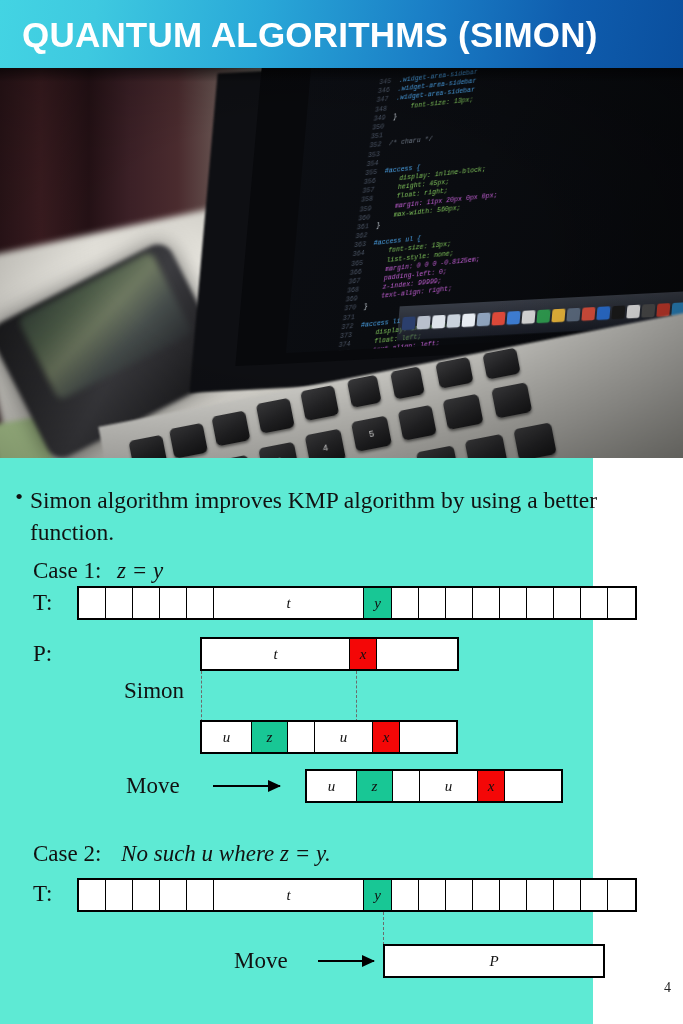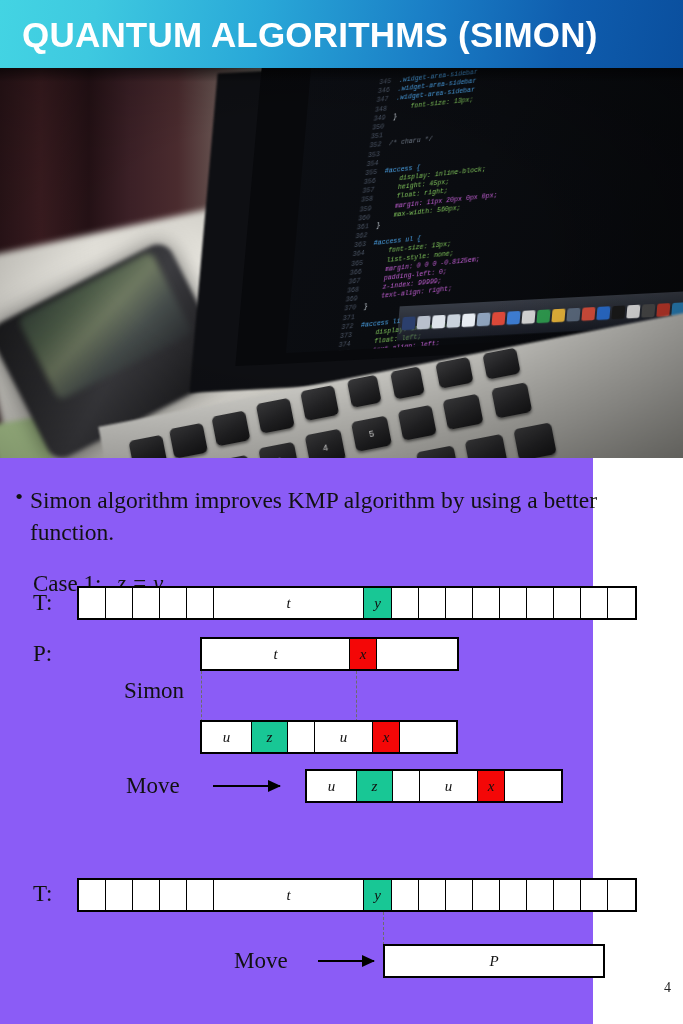--- a/index.html
+++ b/index.html
@@ -1,17 +1,17 @@
 <!DOCTYPE html>
 <html><head>
 <meta charset="utf-8">
 <style>
   html,body{margin:0;padding:0;background:#ffffff;}
   body{width:683px;height:1024px;overflow:hidden;font-family:"Liberation Serif",serif;color:#000;}
-  #slide{position:relative;width:593px;height:1024px;background:#8b5cf6;}
+  #slide{position:relative;width:593px;height:1024px;background:#5eead4;}
 
   
   .banner{position:absolute;left:0;top:0;width:683px;height:68px;
           background:linear-gradient(100deg,#43d4e3 0%,#3ec9e0 14%,#29a8d8 38%,#1a7ec6 62%,#0f5dae 82%,#0a4f9e 100%);
           display:flex;align-items:center;}
   .banner-title{margin-left:22px;font-family:"Liberation Sans",sans-serif;font-weight:bold;
                 font-size:35px;letter-spacing:0.2px;color:#ffffff;white-space:nowrap;line-height:1;}
 
   
   .photo{position:absolute;left:0;top:68px;width:683px;height:390px;overflow:hidden;background:#0b0b0e;}
@@ -68,21 +68,21 @@
   .ph-edge-top{left:0;top:0;width:683px;height:14px;background:linear-gradient(180deg,rgba(0,0,0,.55),rgba(0,0,0,0));}
 
   
   .content{position:absolute;left:0;top:458px;width:683px;height:566px;}
   .bullet-row{position:absolute;left:8px;top:26px;width:660px;display:flex;}
   .bullet-dot{width:22px;font-size:22px;line-height:26px;text-align:center;color:#111;}
   .bullet-text{flex:1;font-size:23.5px;line-height:32px;color:#111;}
 
   .case{position:absolute;font-size:23px;line-height:26px;color:#111;}
   .case .it{font-style:italic;}
-  #case1{left:33px;top:113px;}
+  #case1{left:33px;top:100px;}
   #case2{left:33px;top:383px;}
 
   .rowlabel{position:absolute;font-size:23px;line-height:26px;color:#111;}
 
   
   .strip{position:absolute;display:flex;border:2.5px solid #000;background:#fff;box-sizing:border-box;height:34px;}
   .cell{border-right:1.6px solid #000;box-sizing:border-box;display:flex;align-items:center;justify-content:center;
         font-size:15px;font-style:italic;color:#111;height:100%;}
   .cell:last-child{border-right:none;}
   .cell.g{background:#18c795;}
@@ -281,20 +281,24 @@
           <span>u</span>
         </div>
         <div class="cell r" style="width: 27px;">
           <span>x</span>
         </div>
         <div class="cell" style="width: 56px;">
           <span></span>
         </div>
       </div>
 
+    <div class="case" id="case2">
+      <span>Case 2:</span>
+      <span class="it" style="margin-left:14px">No such u where z = y.</span>
+    </div>
 
     <div class="rowlabel" style="left:33px;top:423px;">T:</div>
     <div class="strip" id="s-c2T" style="left:77px;top:420px;">
         <div class="cell" style="width: 27px;">
           <span></span>
         </div>
         <div class="cell" style="width: 27px;">
           <span></span>
         </div>
         <div class="cell" style="width: 27px;">

